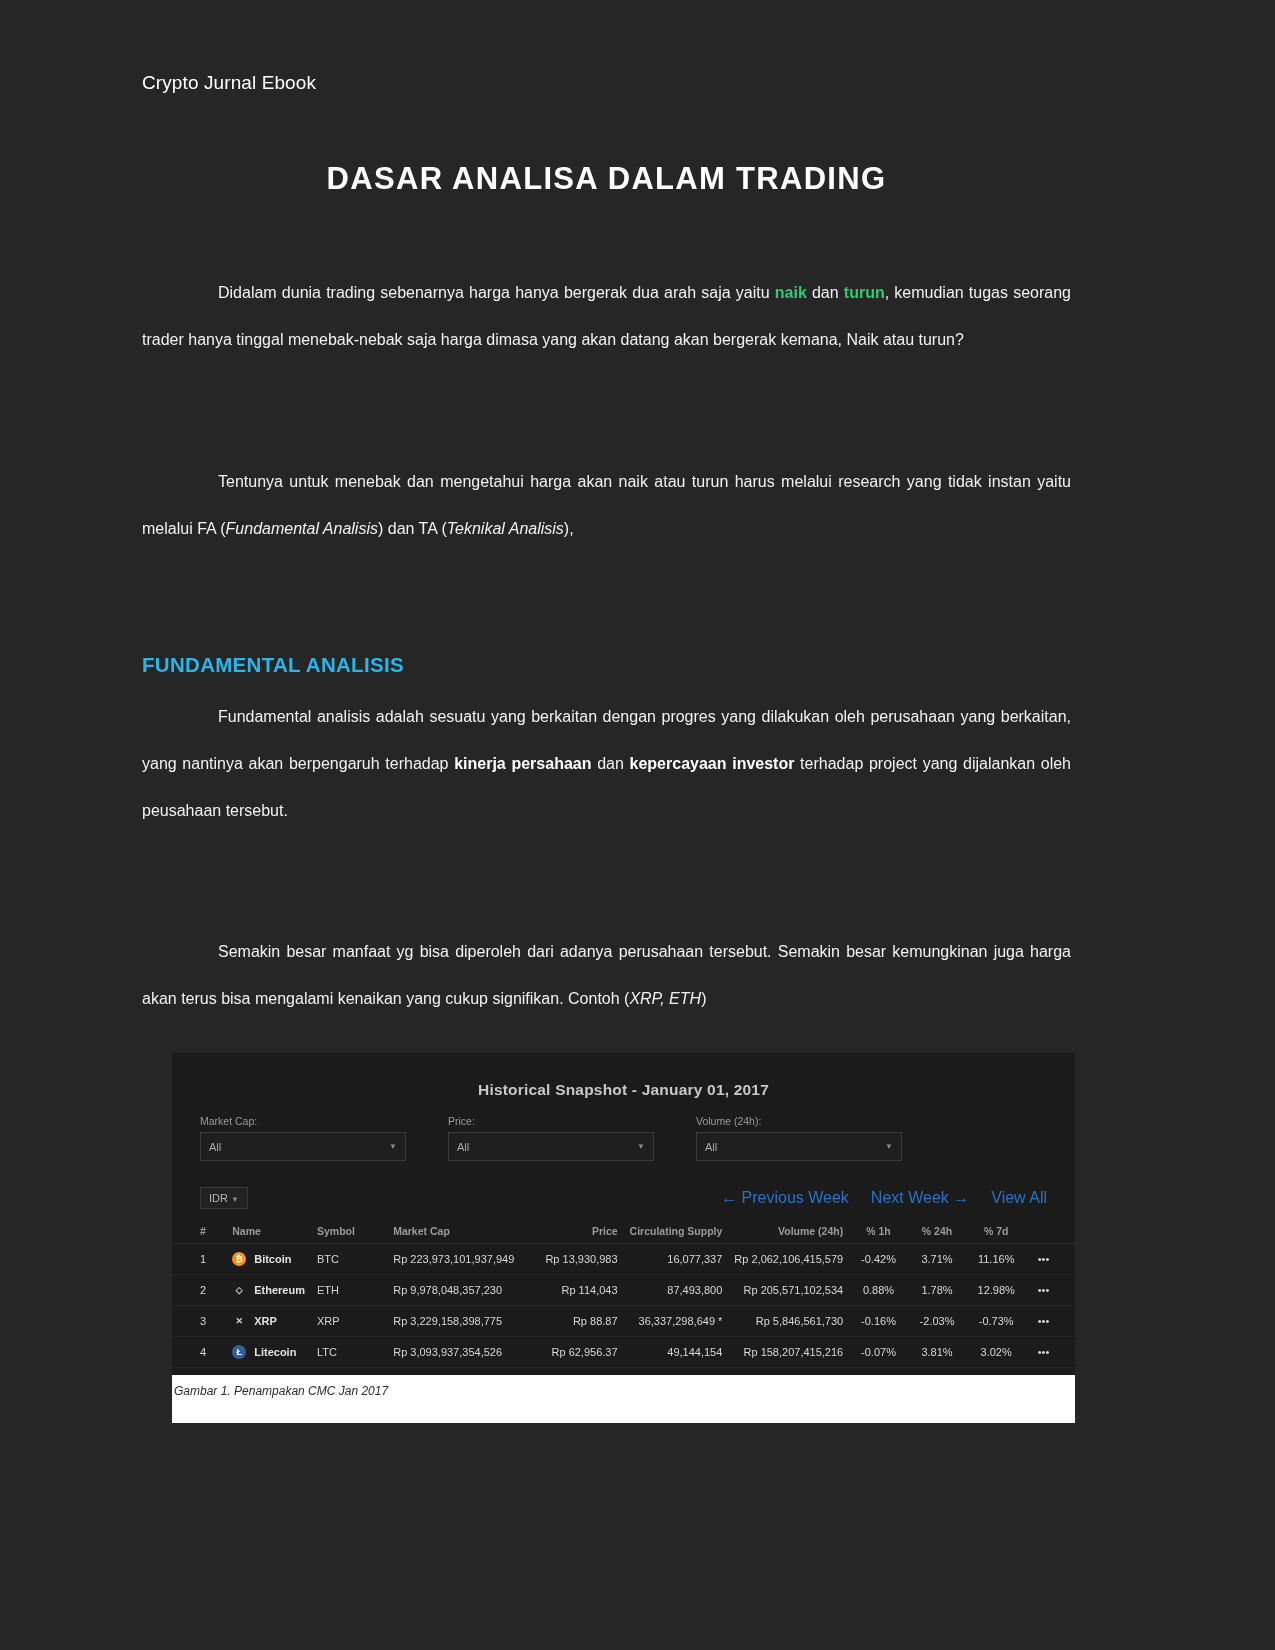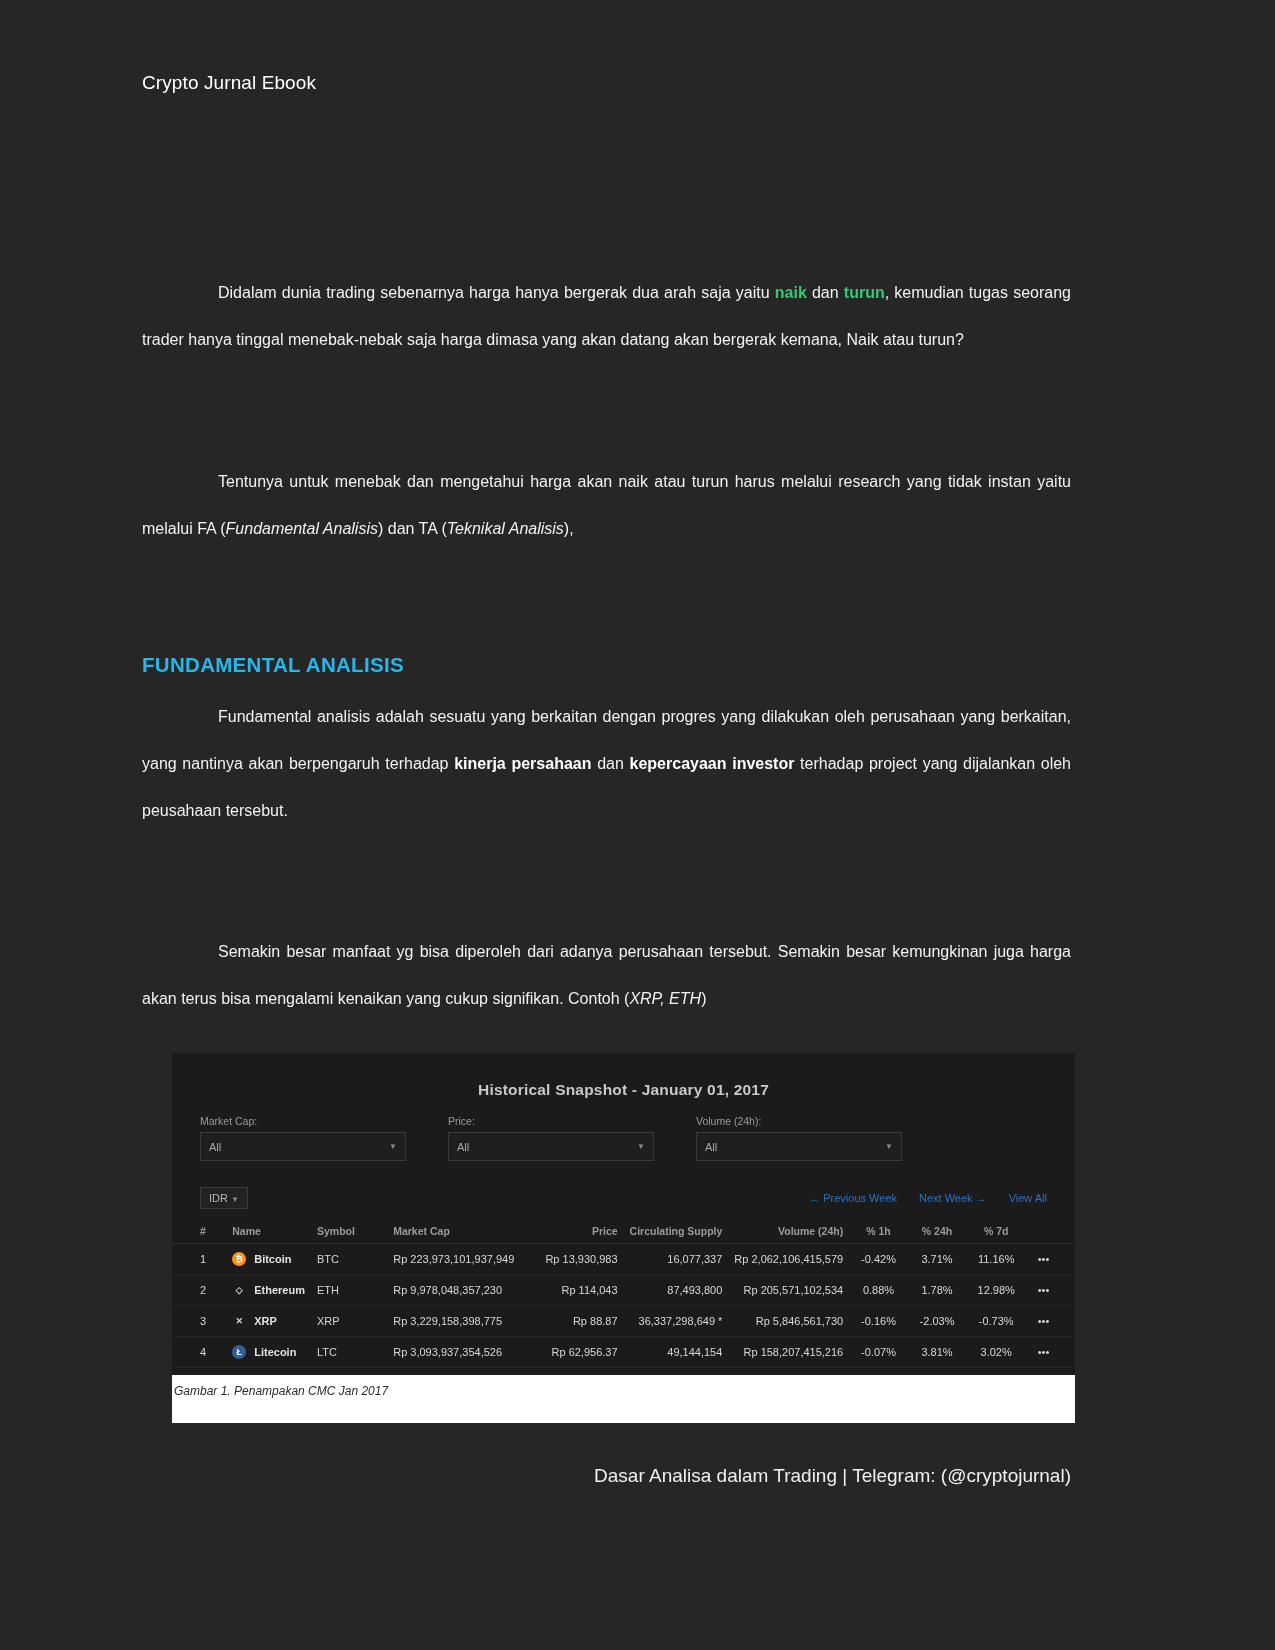--- a/index.html
+++ b/index.html
@@ -135,21 +135,21 @@
   .idr-btn {
     border: 1px solid #3a3a3a;
     background: #222;
     color: #b5b5b5;
     font-size: 11px;
     padding: 4px 8px;
   }
   .nav-links { display: flex; gap: 22px; }
   .nav-links span {
     color: #2a72c7;
-    font-size: 11px;
+    font-size: 16px;
   }
 
   table.cmc {
     width: 100%;
     border-collapse: collapse;
     margin-top: 10px;
     font-size: 11px;
   }
   table.cmc th {
     color: #9b9b9b;
@@ -230,20 +230,21 @@
     color: #f0f0f0;
   }
 </style>
 </head>
 <body>
 
 <div class="page">
 
   <div class="running-head">Crypto Jurnal Ebook</div>
 
+  <h1 class="doc-title">DASAR ANALISA DALAM TRADING</h1>
 
   <p class="body-block p1">
     <span class="indent"></span><span>Didalam dunia trading sebenarnya harga hanya bergerak dua arah saja yaitu </span><span class="up">naik</span><span> dan </span><span class="down">turun</span><span>, kemudian tugas seorang trader hanya tinggal menebak-nebak saja harga dimasa yang akan datang akan bergerak kemana, Naik atau turun?</span>
   </p>
 
   <p class="body-block p2">
     <span class="indent"></span><span>Tentunya untuk menebak dan mengetahui harga akan naik atau turun harus melalui research yang tidak instan yaitu melalui FA (</span><span class="em">Fundamental Analisis</span><span>) dan TA (</span><span class="em">Teknikal Analisis</span><span>),</span>
   </p>
 
   <h2 class="section-heading">FUNDAMENTAL ANALISIS</h2>
@@ -403,15 +404,14 @@
             <td class="c-p7d pos">43.15%</td>
             <td class="c-dots">•••</td>
           </tr>
         </tbody>
     </table>
   </div>
 
   <div class="caption-band"></div>
   <div class="caption-text">Gambar 1. Penampakan CMC Jan 2017</div>
 
-  <div class="footer">Dasar Analisa dalam Trading | Telegram: (@cryptojurnal)</div>
 
 </div>
 
 </body></html>

